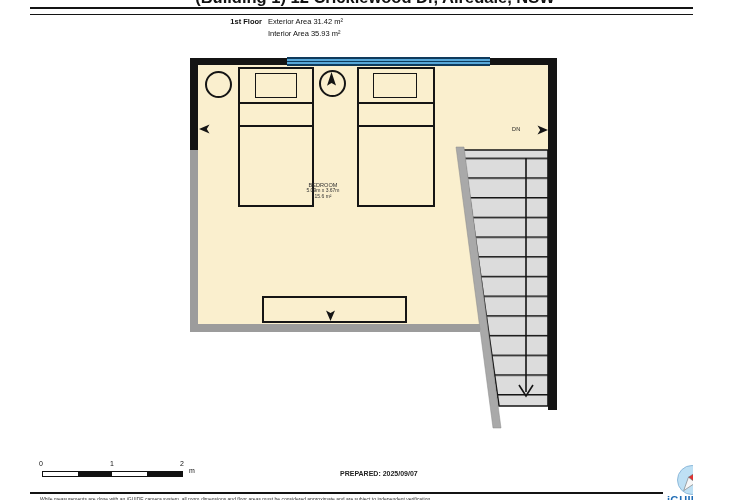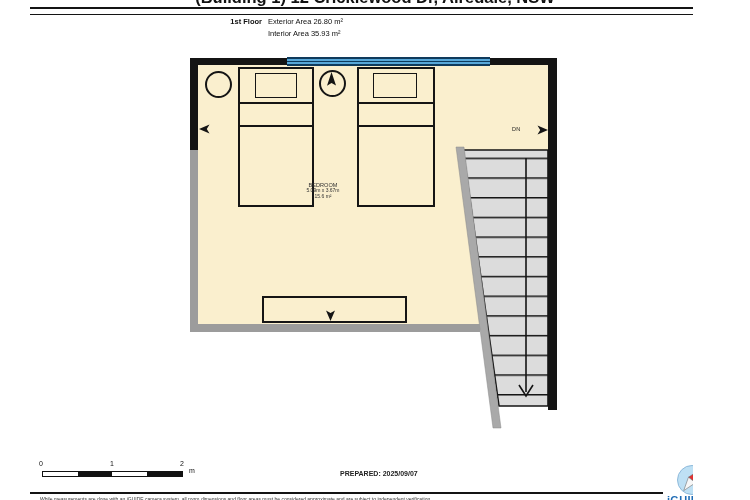--- a/index.html
+++ b/index.html
@@ -60,21 +60,21 @@
 </head>
 <body>
 
 <div id="page">
 
   <div id="title" class="abs">(Building 1) 12 Cricklewood Dr, Airedale, NSW</div>
   <div id="rule-top" class="abs"></div>
   <div id="rule-bottom" class="abs"></div>
 
   <div id="floor-label" class="abs hdr">1st Floor</div>
-  <div id="ext-area" class="abs hdr">Exterior Area 26.80 m²</div>
+  <div id="ext-area" class="abs hdr">Exterior Area 31.42 m²</div>
   <div id="int-area" class="abs hdr">Interior Area 35.93 m²</div>
 
   <div id="room-floor" class="abs"></div>
 
   <svg id="stairs-svg" class="abs" width="110" height="292" viewBox="450 140 110 292">
     <defs>
       <pattern id="treads" width="10" height="19.7" patternUnits="userSpaceOnUse">
         <rect width="10" height="19.7" style="fill:var(--stair_fill)"></rect>
         <rect width="10" height="1.5" fill="#141414"></rect>
       </pattern>

